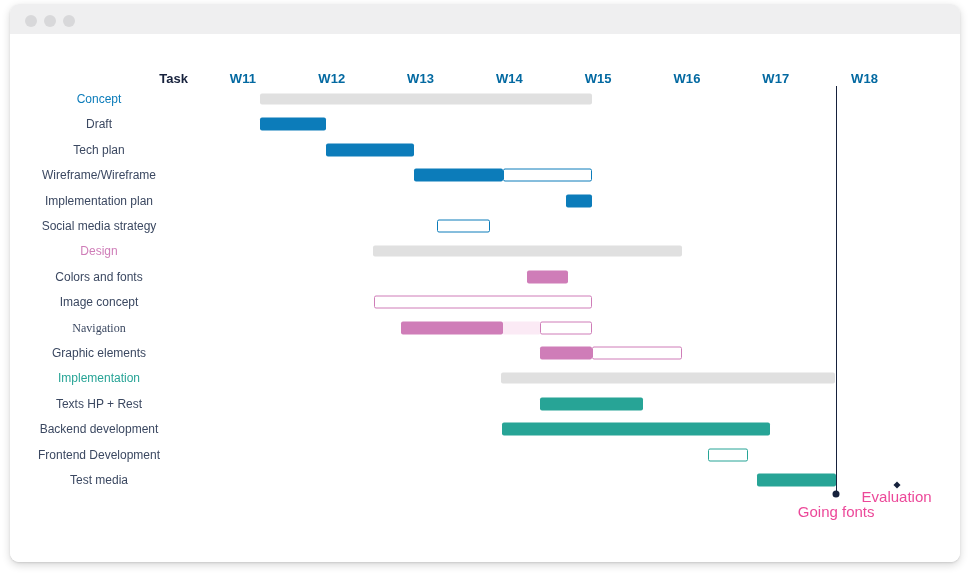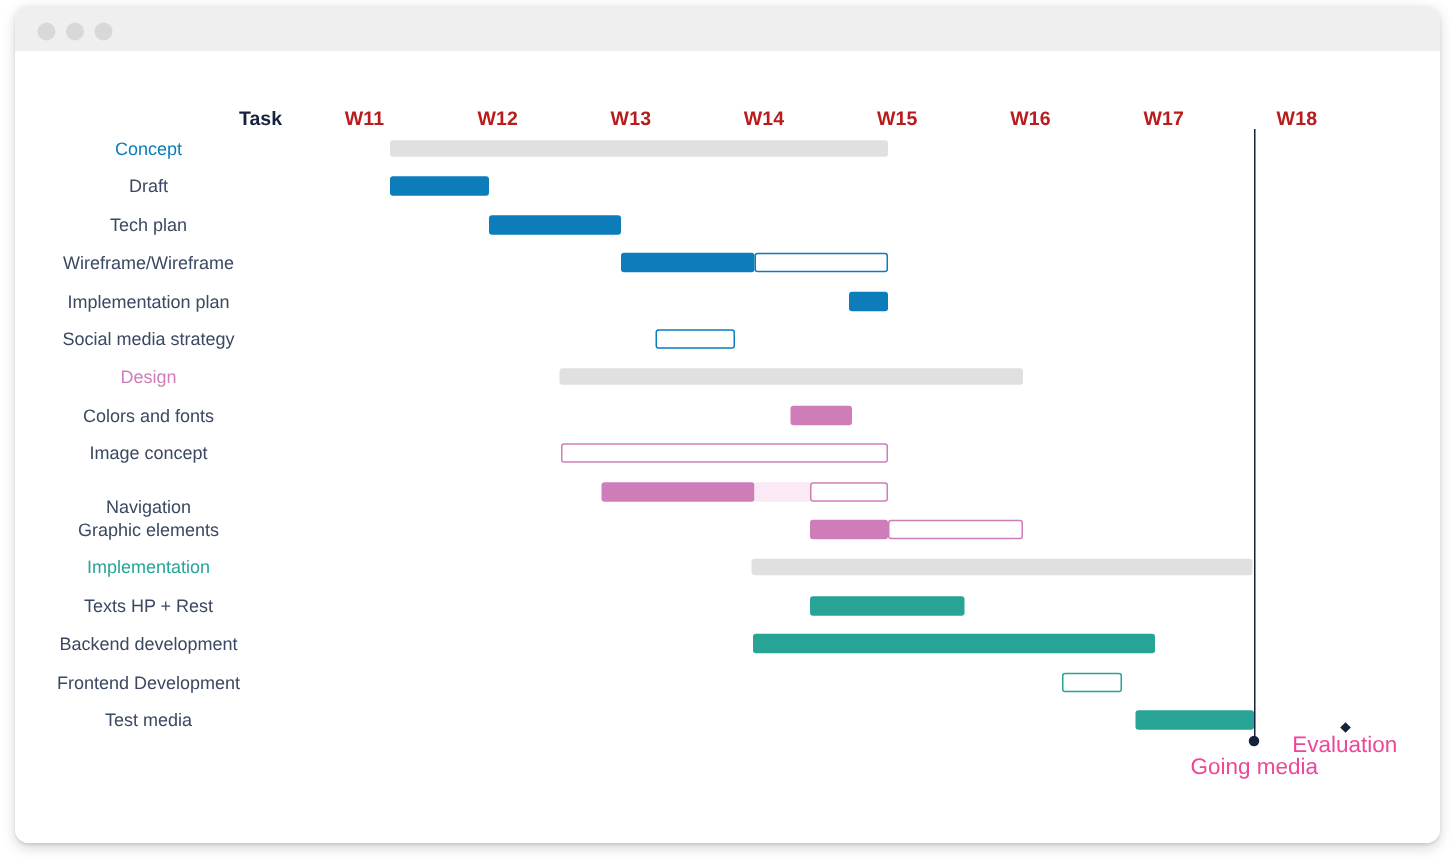--- a/index.html
+++ b/index.html
@@ -58,21 +58,21 @@
     position: absolute;
     left: 0; top: 0;
     width: 950px;
     height: 528px;
   }
 
   .axis-label {
     position: absolute;
     font-size: 13px;
     font-weight: bold;
-    color: #b91c1c;
+    color: #0369a1;
     text-align: center;
     transform: translateX(-50%);
     white-space: nowrap;
     letter-spacing: 0.1px;
   }
   #task-header {
     position: absolute;
     font-size: 13px;
     font-weight: bold;
     color: #16213c;
@@ -160,21 +160,21 @@
       <div id="task-labels">
           <div class="task-label group" style="left: 0px; width: 178px; top: 65px; color: rgb(12, 124, 186);">Concept</div>
           <div class="task-label" style="left: 0px; width: 178px; top: 90.4px;">Draft</div>
           <div class="task-label" style="left: 0px; width: 178px; top: 115.8px;">Tech plan</div>
           <div class="task-label" style="left: 0px; width: 178px; top: 141.2px;">Wireframe/Wireframe</div>
           <div class="task-label" style="left: 0px; width: 178px; top: 166.6px;">Implementation plan</div>
           <div class="task-label" style="left: 0px; width: 178px; top: 192px;">Social media strategy</div>
           <div class="task-label group" style="left: 0px; width: 178px; top: 217.4px; color: rgb(207, 125, 184);">Design</div>
           <div class="task-label" style="left: 0px; width: 178px; top: 242.8px;">Colors and fonts</div>
           <div class="task-label" style="left: 0px; width: 178px; top: 268.2px;">Image concept</div>
-          <div class="task-label" style="left: 0px; width: 178px; top: 304px;">Navigation</div>
+          <div class="task-label" style="left: 0px; width: 178px; top: 294px; font-family: Liberation Serif, serif;">Navigation</div>
           <div class="task-label" style="left: 0px; width: 178px; top: 319px;">Graphic elements</div>
           <div class="task-label group" style="left: 0px; width: 178px; top: 344.4px; color: rgb(39, 164, 150);">Implementation</div>
           <div class="task-label" style="left: 0px; width: 178px; top: 369.8px;">Texts HP + Rest</div>
           <div class="task-label" style="left: 0px; width: 178px; top: 395.2px;">Backend development</div>
           <div class="task-label" style="left: 0px; width: 178px; top: 420.6px;">Frontend Development</div>
           <div class="task-label" style="left: 0px; width: 178px; top: 446px;">Test media</div>
         </div>
       <div id="bars-layer">
           <div class="bar group-bar" style="left: 249.872px; width: 332.112px; top: 65px; height: 11px;"></div>
           <div class="bar solid" style="left: 249.872px; width: 65.712px; top: 90.4px; height: 13px; background: rgb(12, 124, 186);"></div>
@@ -193,20 +193,20 @@
           <div class="bar outline" style="left: 581.984px; width: 89.688px; top: 319px; height: 13px; border: 1px solid rgb(207, 125, 184);"></div>
           <div class="bar group-bar" style="left: 490.52px; width: 334.776px; top: 344.4px; height: 11px;"></div>
           <div class="bar solid" style="left: 530.48px; width: 103.008px; top: 369.8px; height: 13px; background: rgb(39, 164, 150);"></div>
           <div class="bar solid" style="left: 492.296px; width: 268.176px; top: 395.2px; height: 13px; background: rgb(39, 164, 150);"></div>
           <div class="bar outline" style="left: 698.312px; width: 39.96px; top: 420.6px; height: 13px; border: 1px solid rgb(39, 164, 150);"></div>
           <div class="bar solid" style="left: 747.152px; width: 79.032px; top: 446px; height: 13px; background: rgb(39, 164, 150);"></div>
         </div>
       <div id="milestones-layer">
           <div id="milestone-line" style="left: 826.184px; top: 52px; height: 408px;"></div>
           <div class="milestone-dot" style="left: 826.184px; top: 460px;"></div>
-          <div class="milestone-text" style="left: 826.184px; top: 469px;">Going media</div>
+          <div class="milestone-text" style="left: 826.184px; top: 469px;">Going fonts</div>
           <div class="milestone-diamond" style="left: 886.568px; top: 451px;"></div>
           <div class="milestone-text" style="left: 886.568px; top: 454px;">Evaluation</div>
         </div>
     </div>
   </div>
 
 </div>
 
 </body></html>

